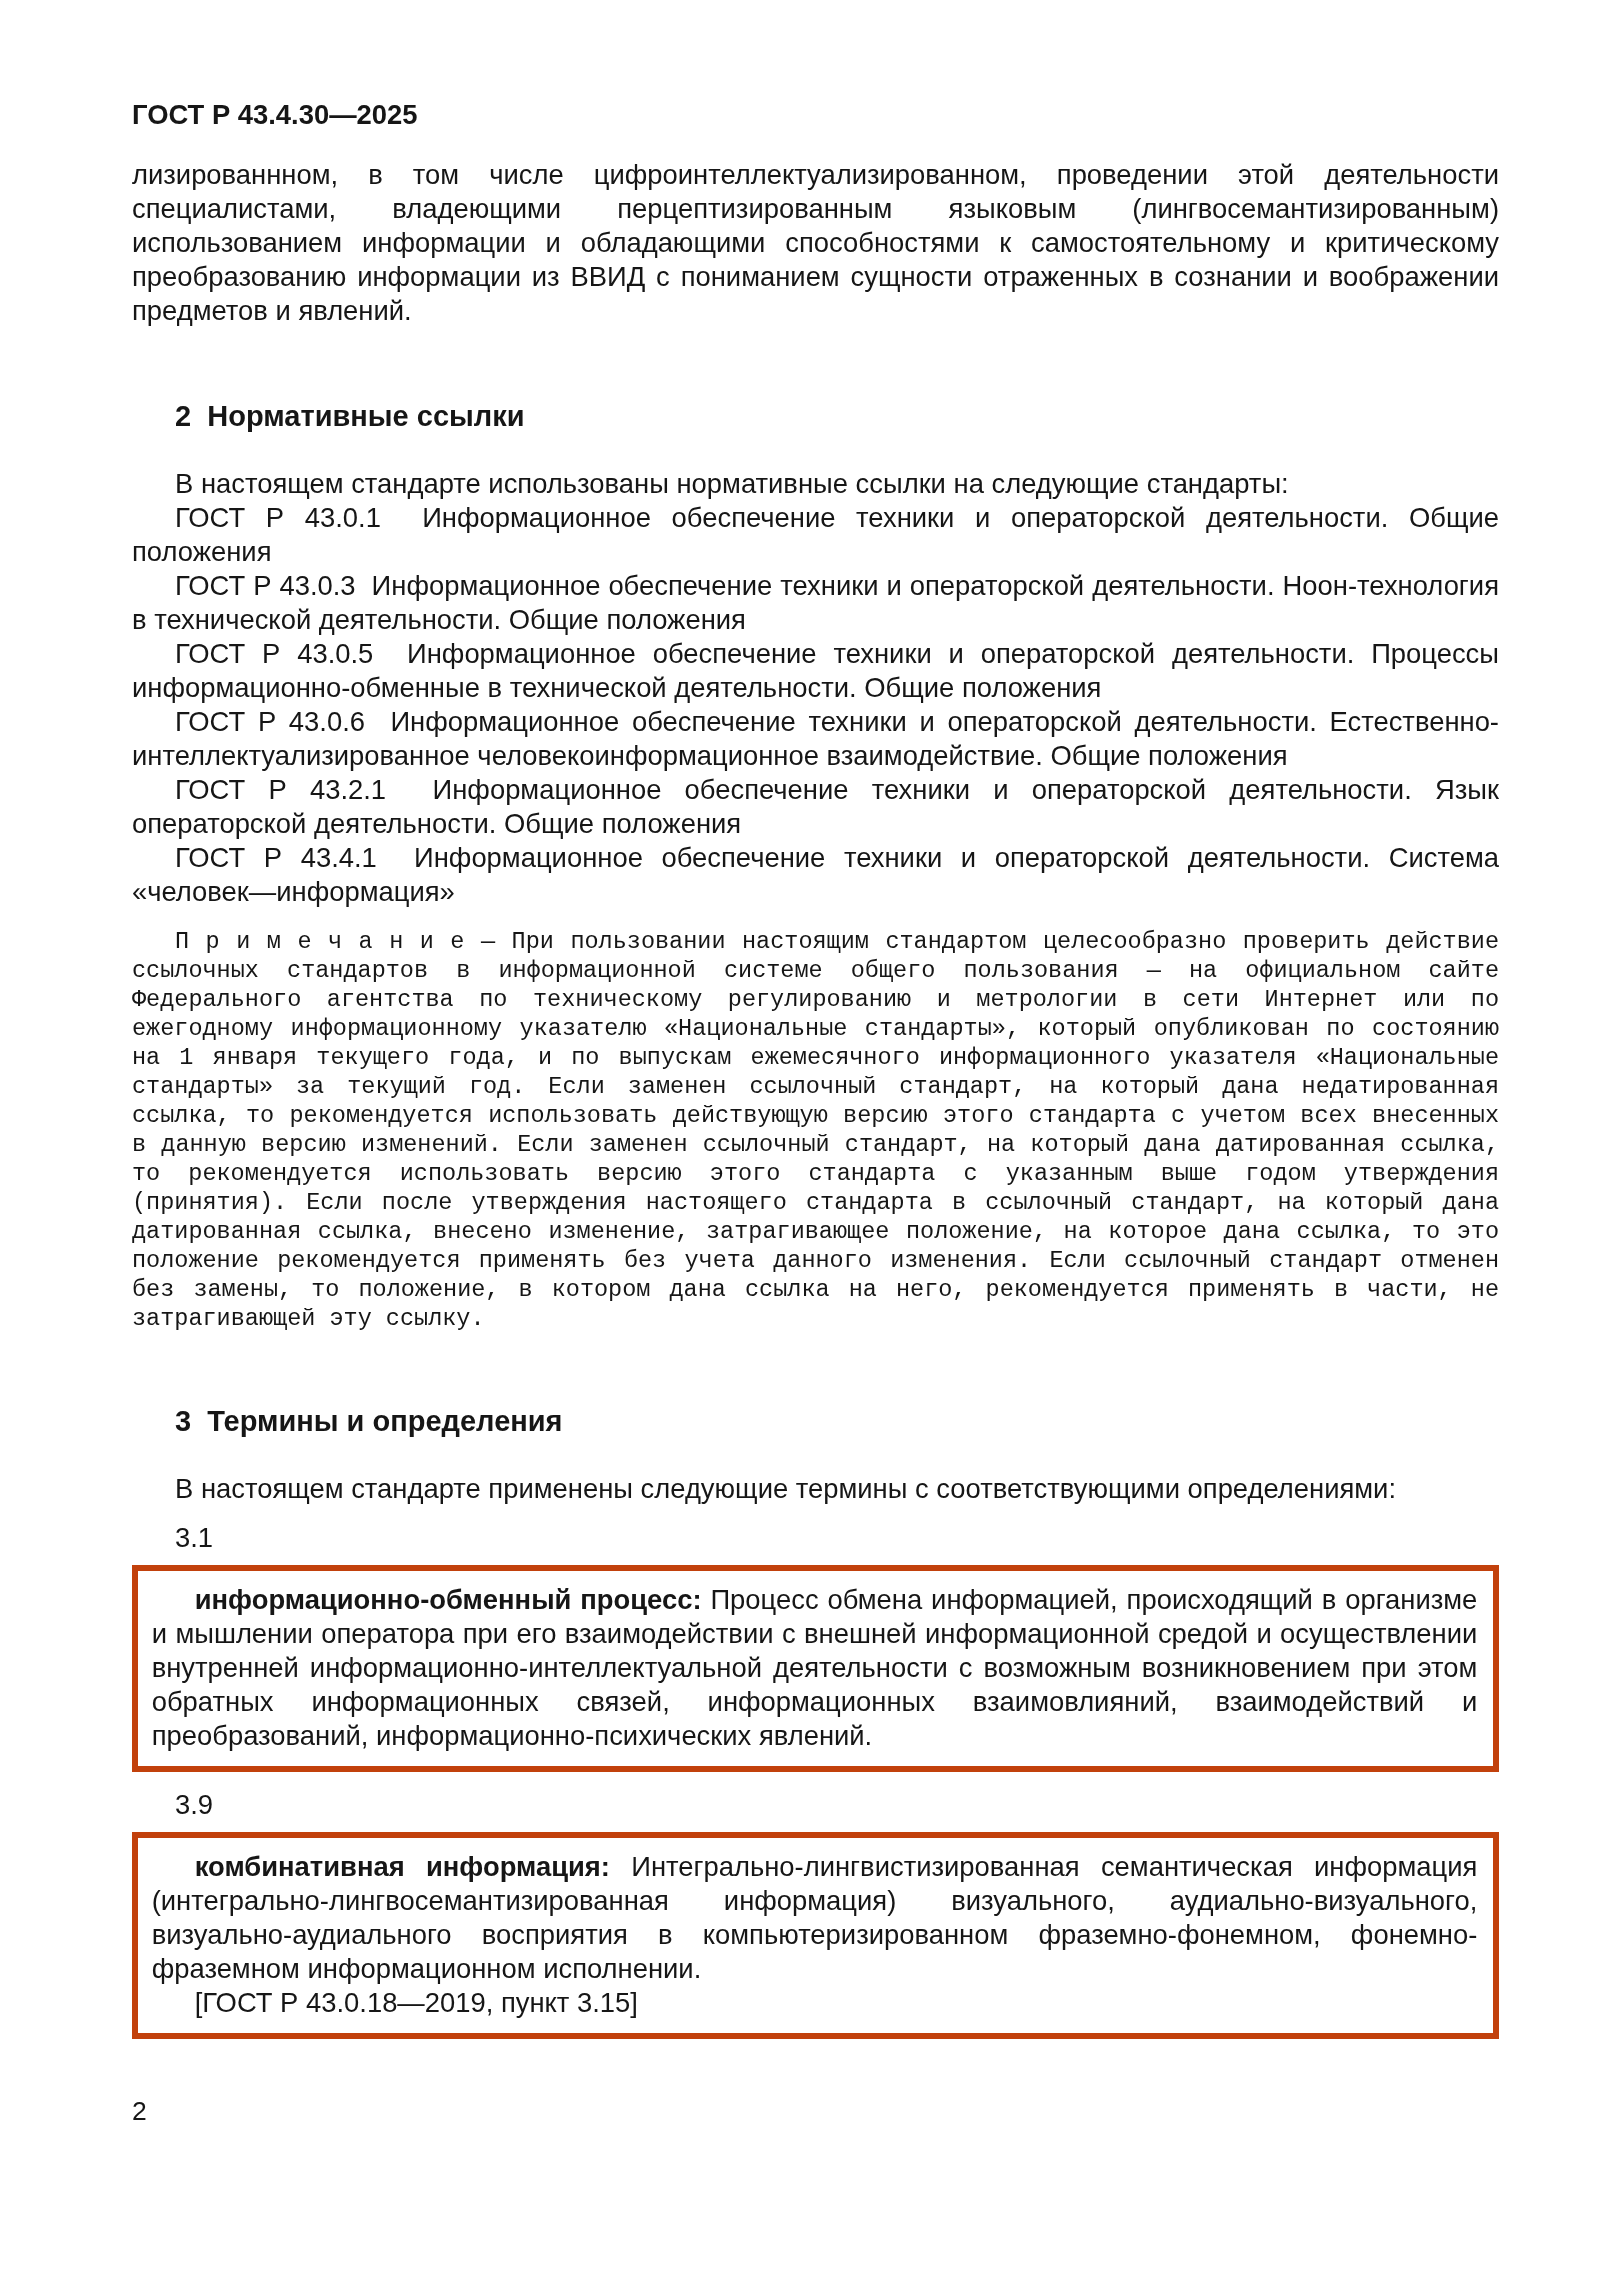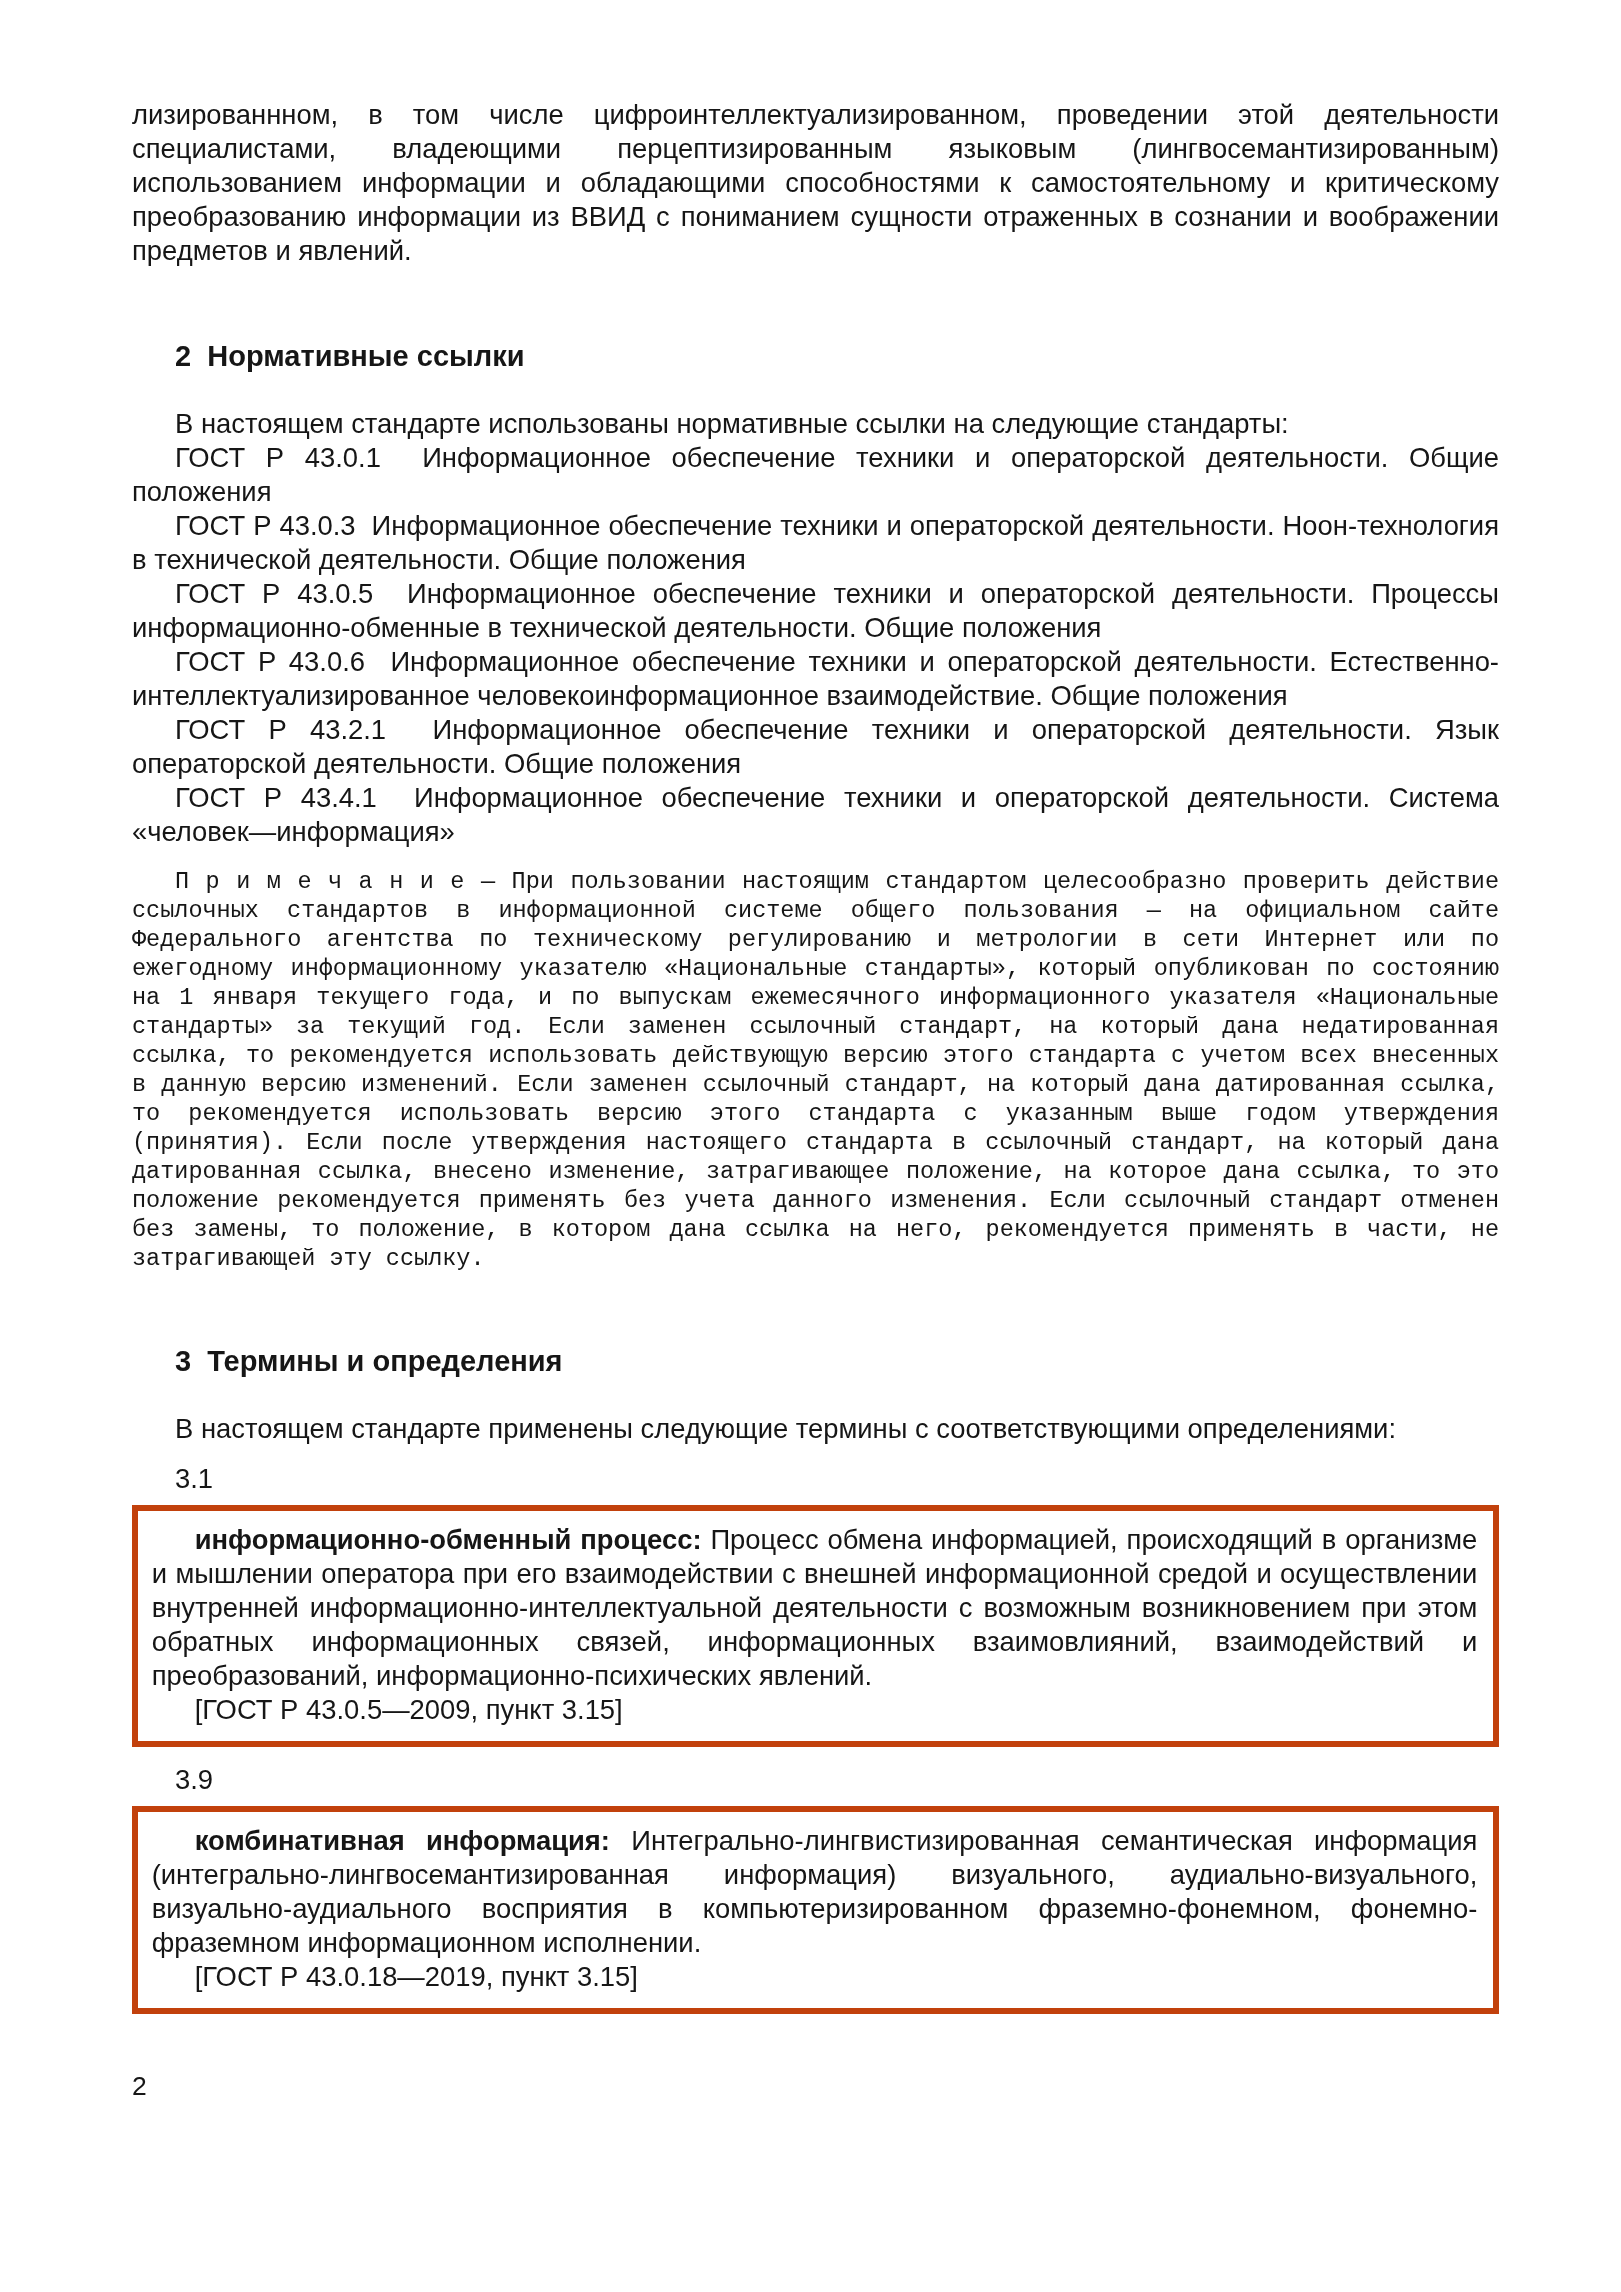--- a/index.html
+++ b/index.html
@@ -53,20 +53,21 @@
     font-size: 26.5px;
     line-height: 34px;
     margin-top: 55px;
   }
 </style>
 </head>
 <body>
 
 <div class="page">
 
+  <div class="doc-header">ГОСТ Р 43.4.30—2025</div>
 
   <p class="body-text">лизированнном, в том числе цифроинтеллектуализированном, проведении этой деятельности специалистами, владеющими перцептизированным языковым (лингвосемантизированным) использованием информации и обладающими способностями к самостоятельному и критическому преобразованию информации из ВВИД с пониманием сущности отраженных в сознании и воображении предметов и явлений.</p>
 
   <h2 class="section-heading">2&nbsp; Нормативные ссылки</h2>
 
   <p class="body-text indent">В настоящем стандарте использованы нормативные ссылки на следующие стандарты:</p>
 
   <p class="body-text indent">ГОСТ Р 43.0.1&nbsp; Информационное обеспечение техники и операторской деятельности. Общие положения</p>
   <p class="body-text indent">ГОСТ Р 43.0.3&nbsp; Информационное обеспечение техники и операторской деятельности. Ноон-технология в технической деятельности. Общие положения</p>
   <p class="body-text indent">ГОСТ Р 43.0.5&nbsp; Информационное обеспечение техники и операторской деятельности. Процессы информационно-обменные в технической деятельности. Общие положения</p>
@@ -77,21 +78,20 @@
   <p class="note"><span>П р и м е ч а н и е</span><span> — При пользовании настоящим стандартом целесообразно проверить действие ссылочных стандартов в информационной системе общего пользования — на официальном сайте Федерального агентства по техническому регулированию и метрологии в сети Интернет или по ежегодному информационному указателю «Национальные стандарты», который опубликован по состоянию на 1 января текущего года, и по выпускам ежемесячного информационного указателя «Национальные стандарты» за текущий год. Если заменен ссылочный стандарт, на который дана недатированная ссылка, то рекомендуется использовать действующую версию этого стандарта с учетом всех внесенных в данную версию изменений. Если заменен ссылочный стандарт, на который дана датированная ссылка, то рекомендуется использовать версию этого стандарта с указанным выше годом утверждения (принятия). Если после утверждения настоящего стандарта в ссылочный стандарт, на который дана датированная ссылка, внесено изменение, затрагивающее положение, на которое дана ссылка, то это положение рекомендуется применять без учета данного изменения. Если ссылочный стандарт отменен без замены, то положение, в котором дана ссылка на него, рекомендуется применять в части, не затрагивающей эту ссылку.</span></p>
 
   <h2 class="section-heading">3&nbsp; Термины и определения</h2>
 
   <p class="body-text indent">В настоящем стандарте применены следующие термины с соответствующими определениями:</p>
 
   <p class="body-text indent term-number">3.1</p>
 
   <div class="term-box">
     <p class="body-text indent"><span class="bold">информационно-обменный процесс:</span><span> Процесс обмена информацией, происходящий в организме и мышлении оператора при его взаимодействии с внешней информационной средой и осуществлении внутренней информационно-интеллектуальной деятельности с возможным возникновением при этом обратных информационных связей, информационных взаимовлияний, взаимодействий и преобразований, информационно-психических явлений.</span></p>
-    <p class="body-text indent">[ГОСТ Р 43.0.5—2009, пункт 3.15]</p>
   </div>
 
   <p class="body-text indent term-number">3.9</p>
 
   <div class="term-box">
     <p class="body-text indent"><span class="bold">комбинативная информация:</span><span> Интегрально-лингвистизированная семантическая информация (интегрально-лингвосемантизированная информация) визуального, аудиально-визуального, визуально-аудиального восприятия в компьютеризированном фраземно-фонемном, фонемно-фраземном информационном исполнении.</span></p>
     <p class="body-text indent">[ГОСТ Р 43.0.18—2019, пункт 3.15]</p>
   </div>
 
   <div class="page-number">2</div>

